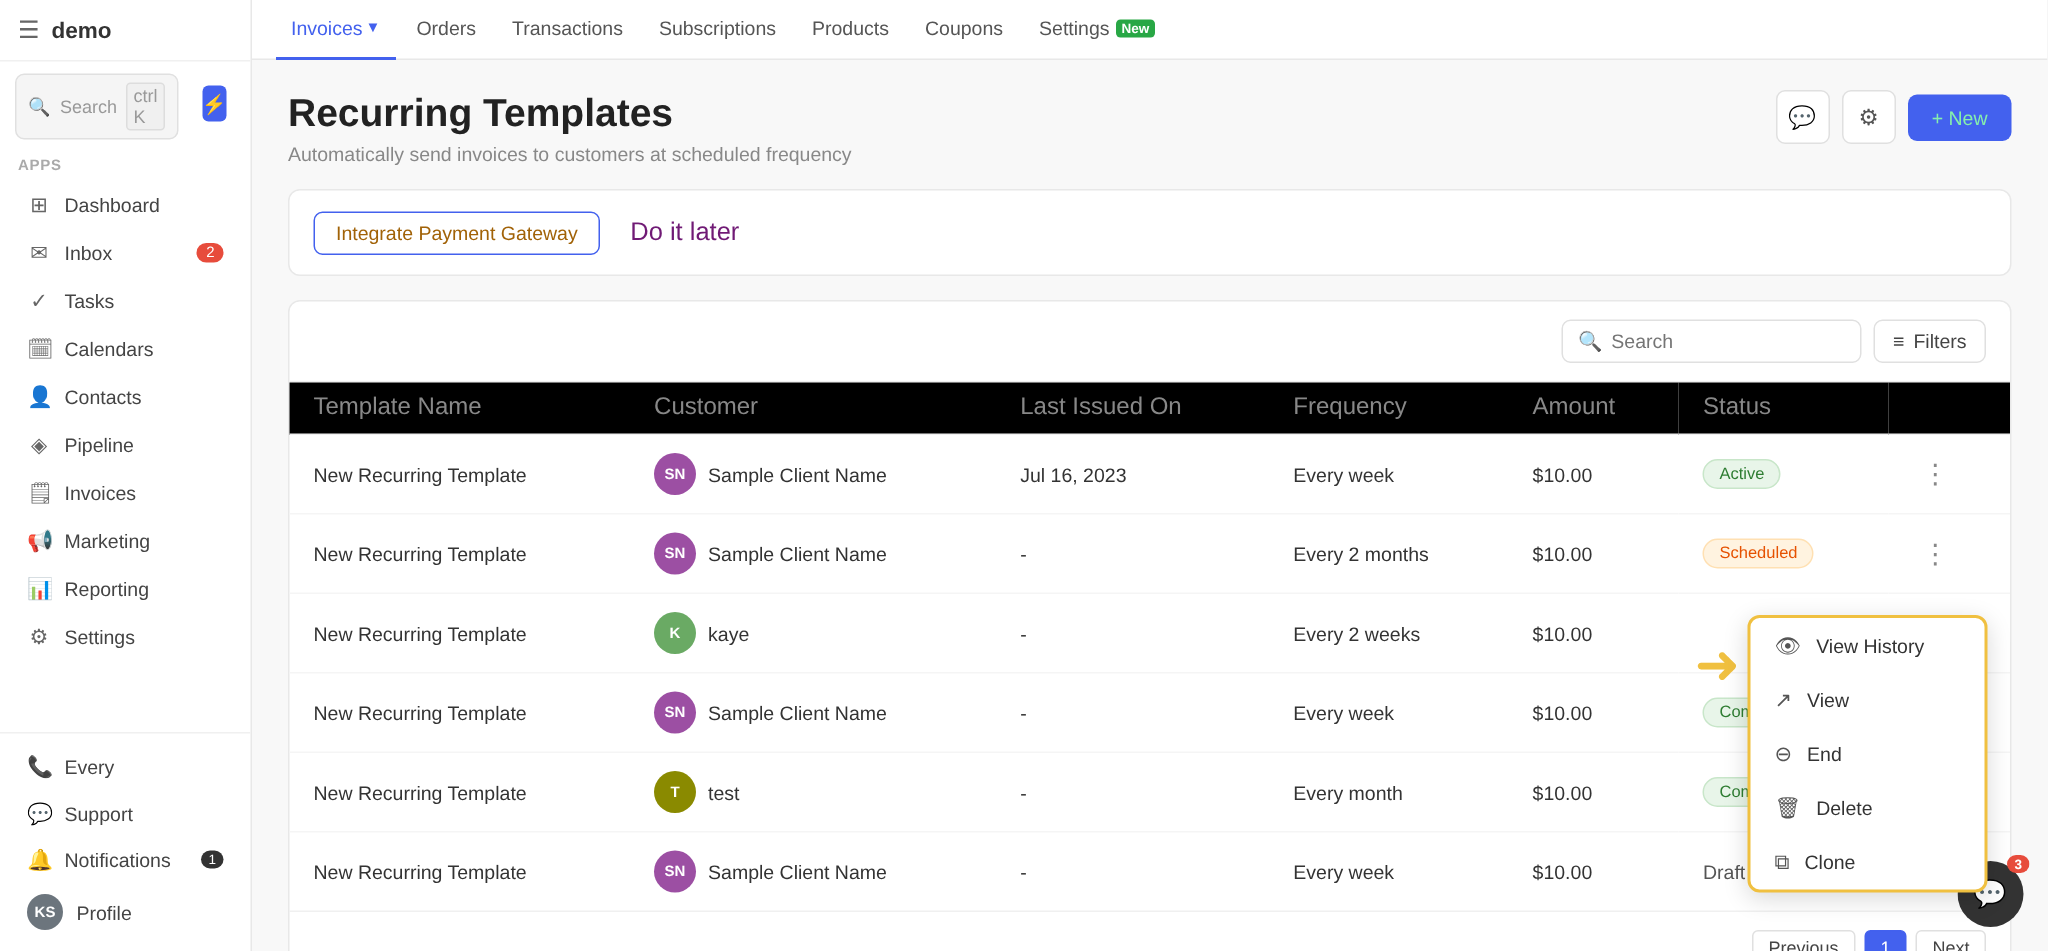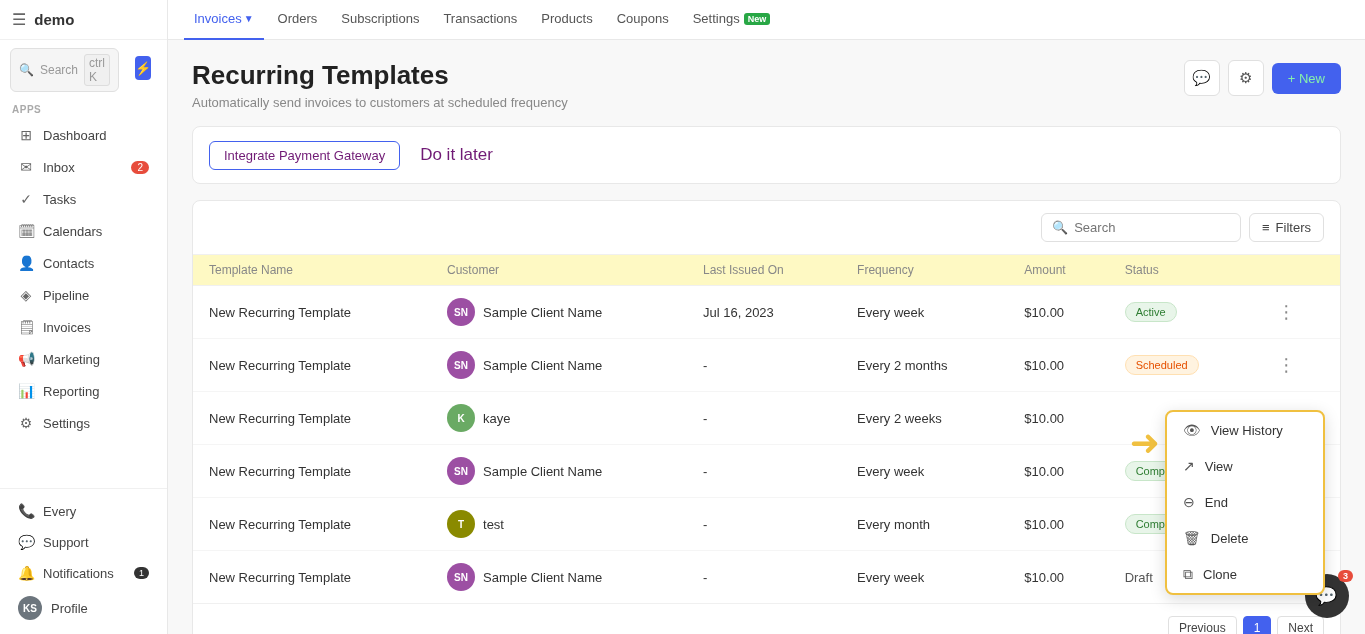--- a/index.html
+++ b/index.html
@@ -224,21 +224,21 @@
       padding: 12px 16px;
       display: flex;
       align-items: center;
       justify-content: space-between;
       margin-bottom: 16px;
     }
     .alert-bar span { font-size: 13px; color: #444; }
     .alert-actions { display: flex; gap: 10px; align-items: center; }
     .integrate-btn {
       border: 1px solid #4361ee;
-      color: #701a75;
+      color: #a16207;
       background: #fff;
       border-radius: 6px;
       padding: 6px 14px;
       font-size: 13px;
       cursor: pointer;
     }
     .later-btn {
       background: none;
       border: none;
       color: #701a75;
@@ -289,26 +289,26 @@
       display: flex;
       align-items: center;
       gap: 6px;
       color: #444;
     }
 
     
     table { width: 100%; border-collapse: collapse; }
     thead th {
       text-align: left;
-      font-size: 12px;
+      font-size: 16px;
       color: #888;
       font-weight: 500;
       padding: 8px 16px;
       border-bottom: 1px solid #f0f0f0;
-      background: #fef9c3;
+      background: #000000;
     }
     tbody tr { border-bottom: 1px solid #f5f5f5; }
     tbody tr:last-child { border-bottom: none; }
     tbody td {
       padding: 12px 16px;
       font-size: 13px;
       color: #333;
       vertical-align: middle;
     }
     .customer-cell {
@@ -522,24 +522,24 @@
 
   <div class="top-nav">
     <div class="nav-item active">
       <span>Invoices</span>
       <span class="nav-arrow">▼</span>
     </div>
     <div class="nav-item">
       <span>Orders</span>
     </div>
     <div class="nav-item">
+      <span>Transactions</span>
+    </div>
+    <div class="nav-item">
       <span>Subscriptions</span>
-    </div>
-    <div class="nav-item">
-      <span>Transactions</span>
     </div>
     <div class="nav-item">
       <span>Products</span>
     </div>
     <div class="nav-item">
       <span>Coupons</span>
     </div>
     <div class="nav-item">
       <span>Settings</span>
       <span class="new-badge">New</span>

